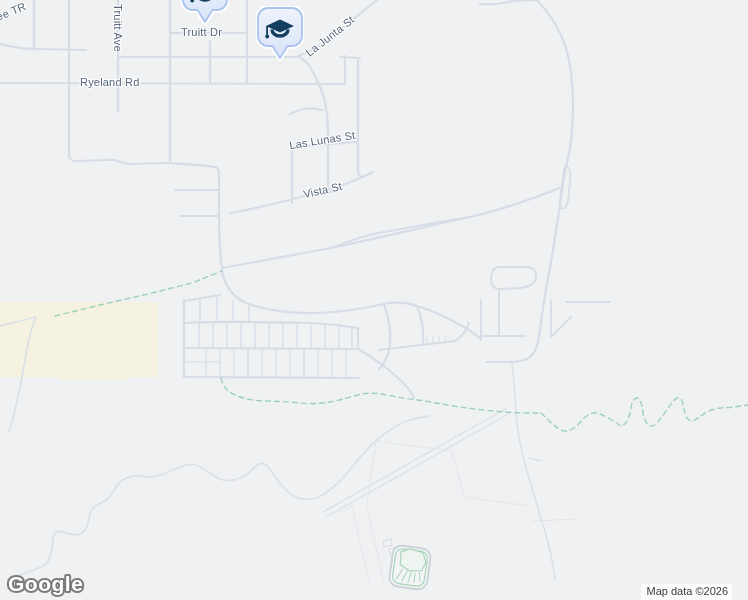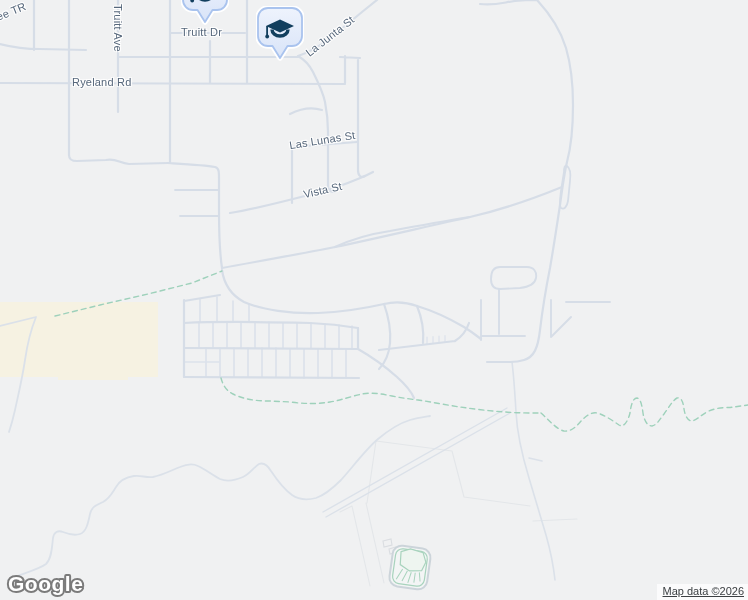--- a/index.html
+++ b/index.html
@@ -14,26 +14,25 @@
     position:absolute;
     font:500 11px "Liberation Sans",sans-serif;
     color:#56677b;
     letter-spacing:.2px;
     white-space:nowrap;
     text-shadow:-1px -1px 0 rgba(255,255,255,.95),1px -1px 0 rgba(255,255,255,.95),
                 -1px 1px 0 rgba(255,255,255,.95),1px 1px 0 rgba(255,255,255,.95),0 0 3px #fff;
   }
   .poi-pin{position:absolute;cursor:pointer;}
   #attribution{
-    position:absolute;right:0;bottom:0;
+    position:absolute;right:16px;bottom:0;
     background:rgba(255,255,255,.72);
     font:11px "Liberation Sans",sans-serif;
     color:#3c4043;
     padding:1px 4px 3px 6px;
-    text-decoration:underline;
   }
   #google-logo{position:absolute;left:6px;bottom:2px;}
   #google-logo text{
     font-family:"Liberation Sans",sans-serif;
     font-size:21px;font-weight:700;letter-spacing:.5px;
     fill:#ffffff;stroke:#7b7b7b;stroke-width:4px;
     paint-order:stroke;stroke-linejoin:round;
   }
 </style>
 </head>
@@ -149,21 +148,21 @@
         <line x1="416" y1="582" x2="416" y2="572"></line>
         <line x1="422" y1="580" x2="420" y2="571"></line>
       </g>
     </g>
   </svg>
 
   <div class="street-label" style="left:-8px;top:6px;transform:rotate(-22deg);">ree TR</div>
   <div class="street-label" style="left:90px;top:26px;width:56px;transform:rotate(90deg);">Truitt Ave</div>
   <div class="street-label" style="left:181px;top:26px;">Truitt Dr</div>
   <div class="street-label" style="left:301px;top:30px;transform:rotate(-38deg);">La Junta St</div>
-  <div class="street-label" style="left:72px;top:76px;">Ryeland Rd</div>
+  <div class="street-label" style="left:80px;top:76px;">Ryeland Rd</div>
   <div class="street-label" style="left:289px;top:134px;transform:rotate(-9deg);">Las Lunas St</div>
   <div class="street-label" style="left:303px;top:184px;transform:rotate(-13deg);">Vista St</div>
 
   <svg class="poi-pin" width="48" height="58" viewBox="0 0 48 58" style="left:181px;top:-30px;">
     <path d="M12,2 h24 a10,10 0 0 1 10,10 v18 a10,10 0 0 1 -10,10 h-4.5 L24,52 L16.5,40 H12 A10,10 0 0 1 2,30 V12 A10,10 0 0 1 12,2 Z" fill="none" stroke="#ffffff" stroke-width="5.5" stroke-linejoin="round"></path>
     <path d="M12,2 h24 a10,10 0 0 1 10,10 v18 a10,10 0 0 1 -10,10 h-4.5 L24,52 L16.5,40 H12 A10,10 0 0 1 2,30 V12 A10,10 0 0 1 12,2 Z" fill="url(#pingrad)" stroke="#a9c3ee" stroke-width="1.8" stroke-linejoin="round"></path>
     <g fill="#123f5e">
       <polygon points="10,20 24,13.5 38,20 24,26.5"></polygon>
       <path d="M16,23.5 A8,6.5 0 0 0 32,23.5" fill="none" stroke="#123f5e" stroke-width="3.4"></path>
       <rect x="10.2" y="20" width="1.8" height="9"></rect>

